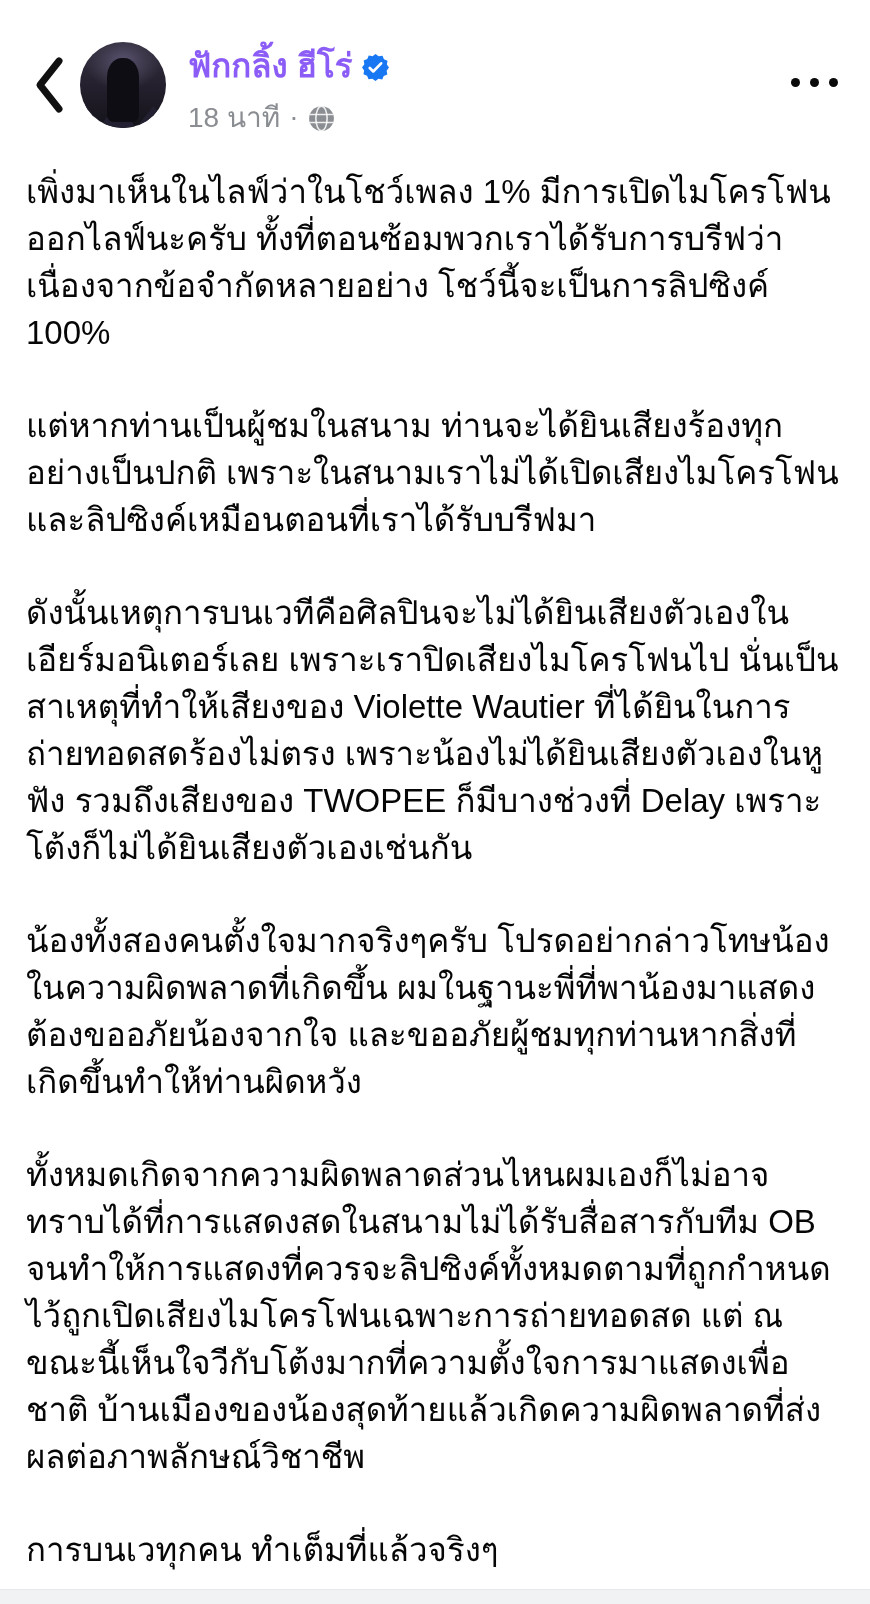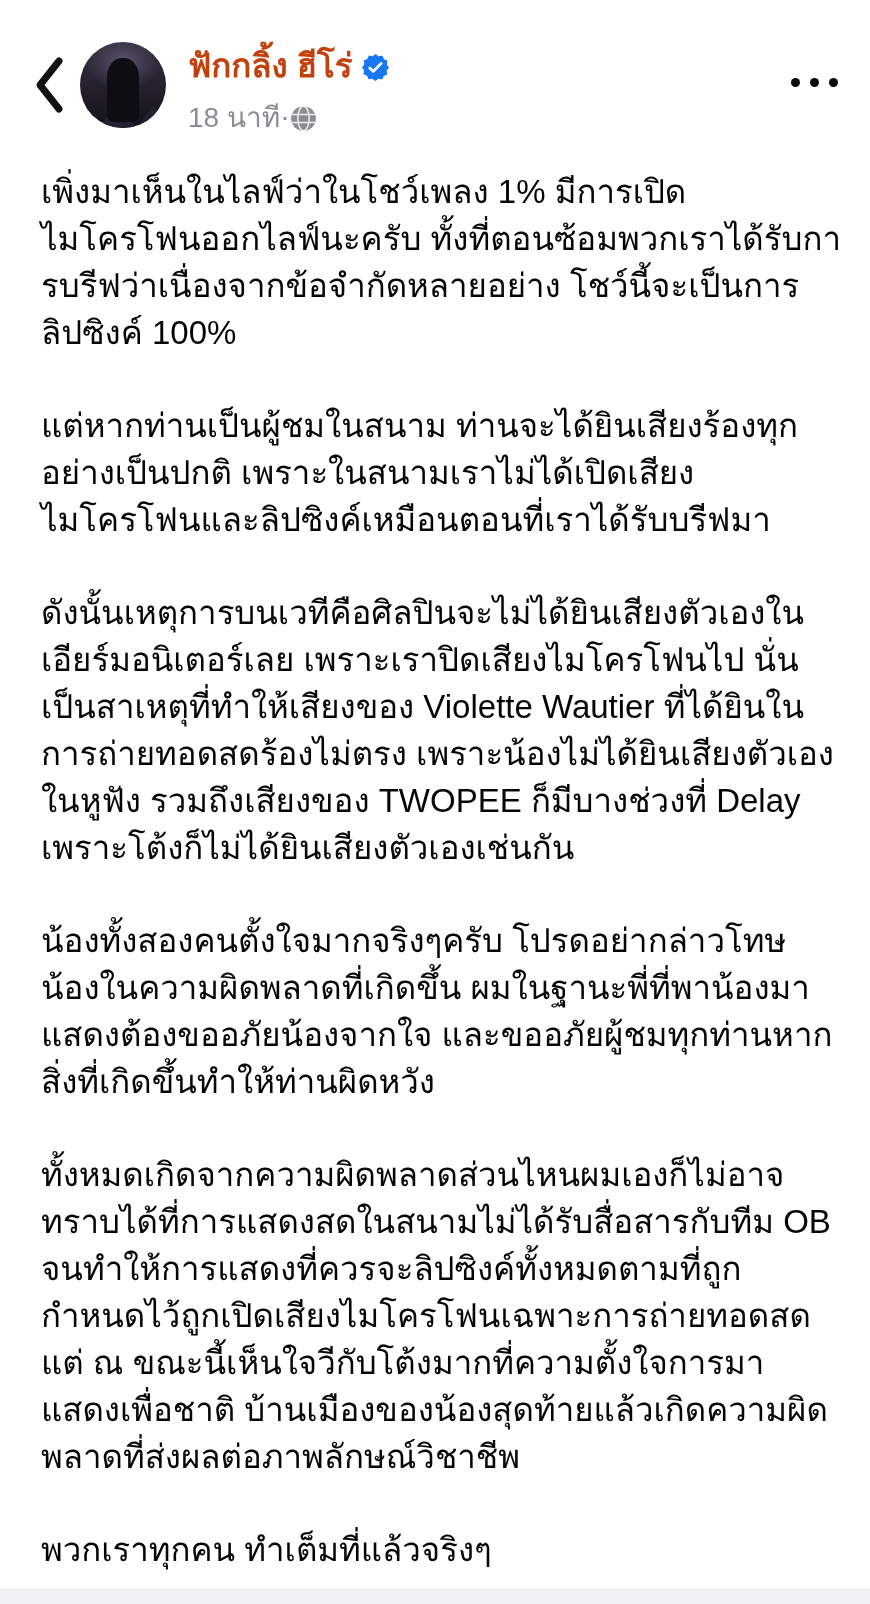--- a/index.html
+++ b/index.html
@@ -53,48 +53,48 @@
     border-radius:46% 46% 24% 24% / 30% 30% 10% 10%;
   }
   .header-meta {
     margin-left:22px;
     padding-top:4px;
     flex:1 1 auto;
     min-width:0;
   }
   .name-row { display:flex; align-items:center; gap:10px; }
   .profile-name {
-    font-size:33px; font-weight:bold; color:#c2410c;
+    font-size:33px; font-weight:bold; color:#8b5cf6;
     line-height:40px;
     letter-spacing:0;
   }
   .verified-badge { width:27px; height:27px; flex:0 0 auto; margin-top:2px; }
   .sub-row {
-    display:flex; align-items:center; 
+    display:flex; align-items:center; gap:9px;
     margin-top:9px;
     color:#8a8d91;
     font-size:28px;
   }
   .dot-sep { font-size:28px; color:#8a8d91; }
   .globe-icon { width:27px; height:27px; margin-top:2px; }
   .more-btn {
     position:absolute;
     right:30px; top:72px;
     display:flex; gap:10px;
     cursor:pointer;
     padding:6px 2px;
   }
   .more-btn .dot {
     width:9px; height:9px; border-radius:50%;
     background:#0a0a0a;
   }
 
   
   .post-body {
-    padding:30px 28px 0 41px;
+    padding:30px 28px 0 26px;
     font-size:33px;
     line-height:47px;
     color:#060606;
   }
   .post-body p { margin:0 0 46px 0; }
 
   
   .bottom-band {
     position:absolute;
     left:0; right:0; bottom:0;
@@ -140,17 +140,17 @@
     <span class="dot"></span>
   </div>
 </header>
 
 <article class="post-body">
   <p>เพิ่งมาเห็นในไลฟ์ว่าในโชว์เพลง 1% มีการเปิดไมโครโฟนออกไลฟ์นะครับ ทั้งที่ตอนซ้อมพวกเราได้รับการบรีฟว่าเนื่องจากข้อจำกัดหลายอย่าง โชว์นี้จะเป็นการลิปซิงค์ 100%</p>
   <p>แต่หากท่านเป็นผู้ชมในสนาม ท่านจะได้ยินเสียงร้องทุกอย่างเป็นปกติ เพราะในสนามเราไม่ได้เปิดเสียงไมโครโฟนและลิปซิงค์เหมือนตอนที่เราได้รับบรีฟมา</p>
   <p>ดังนั้นเหตุการบนเวทีคือศิลปินจะไม่ได้ยินเสียงตัวเองในเอียร์มอนิเตอร์เลย เพราะเราปิดเสียงไมโครโฟนไป นั่นเป็นสาเหตุที่ทำให้เสียงของ Violette Wautier ที่ได้ยินในการถ่ายทอดสดร้องไม่ตรง เพราะน้องไม่ได้ยินเสียงตัวเองในหูฟัง รวมถึงเสียงของ TWOPEE ก็มีบางช่วงที่ Delay เพราะโต้งก็ไม่ได้ยินเสียงตัวเองเช่นกัน</p>
   <p>น้องทั้งสองคนตั้งใจมากจริงๆครับ โปรดอย่ากล่าวโทษน้องในความผิดพลาดที่เกิดขึ้น ผมในฐานะพี่ที่พาน้องมาแสดงต้องขออภัยน้องจากใจ และขออภัยผู้ชมทุกท่านหากสิ่งที่เกิดขึ้นทำให้ท่านผิดหวัง</p>
   <p>ทั้งหมดเกิดจากความผิดพลาดส่วนไหนผมเองก็ไม่อาจทราบได้ที่การแสดงสดในสนามไม่ได้รับสื่อสารกับทีม OB จนทำให้การแสดงที่ควรจะลิปซิงค์ทั้งหมดตามที่ถูกกำหนดไว้ถูกเปิดเสียงไมโครโฟนเฉพาะการถ่ายทอดสด แต่ ณ ขณะนี้เห็นใจวีกับโต้งมากที่ความตั้งใจการมาแสดงเพื่อชาติ บ้านเมืองของน้องสุดท้ายแล้วเกิดความผิดพลาดที่ส่งผลต่อภาพลักษณ์วิชาชีพ</p>
-  <p>พวกเราทุกคน ทำเต็มที่แล้วจริงๆ</p>
+  <p>การบนเวทุกคน ทำเต็มที่แล้วจริงๆ</p>
 
 </article>
 
 <div class="bottom-band"></div>
 
 </body></html>

